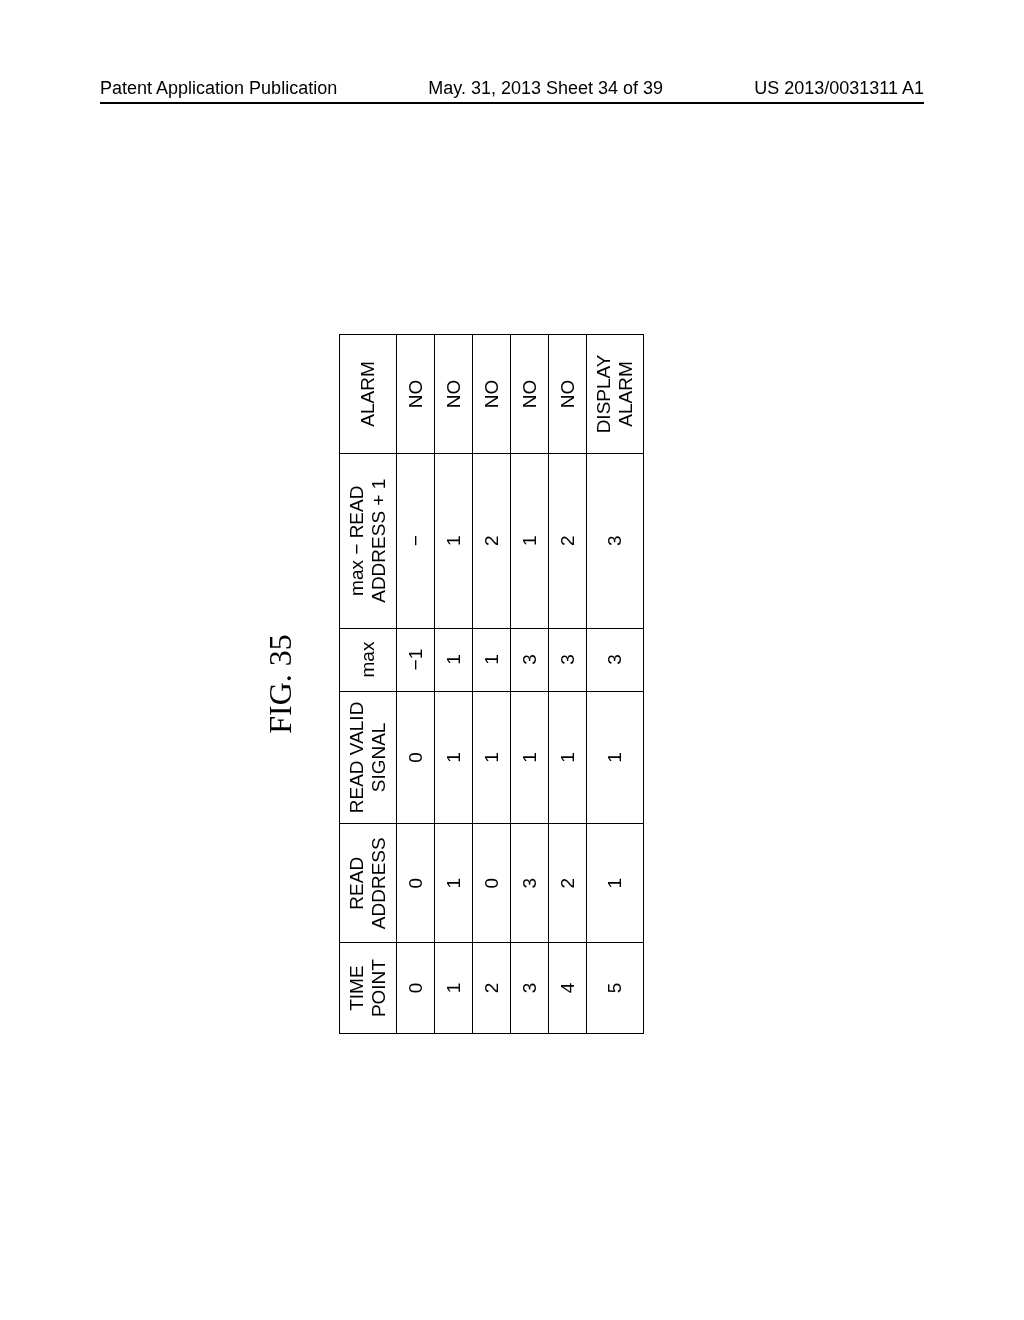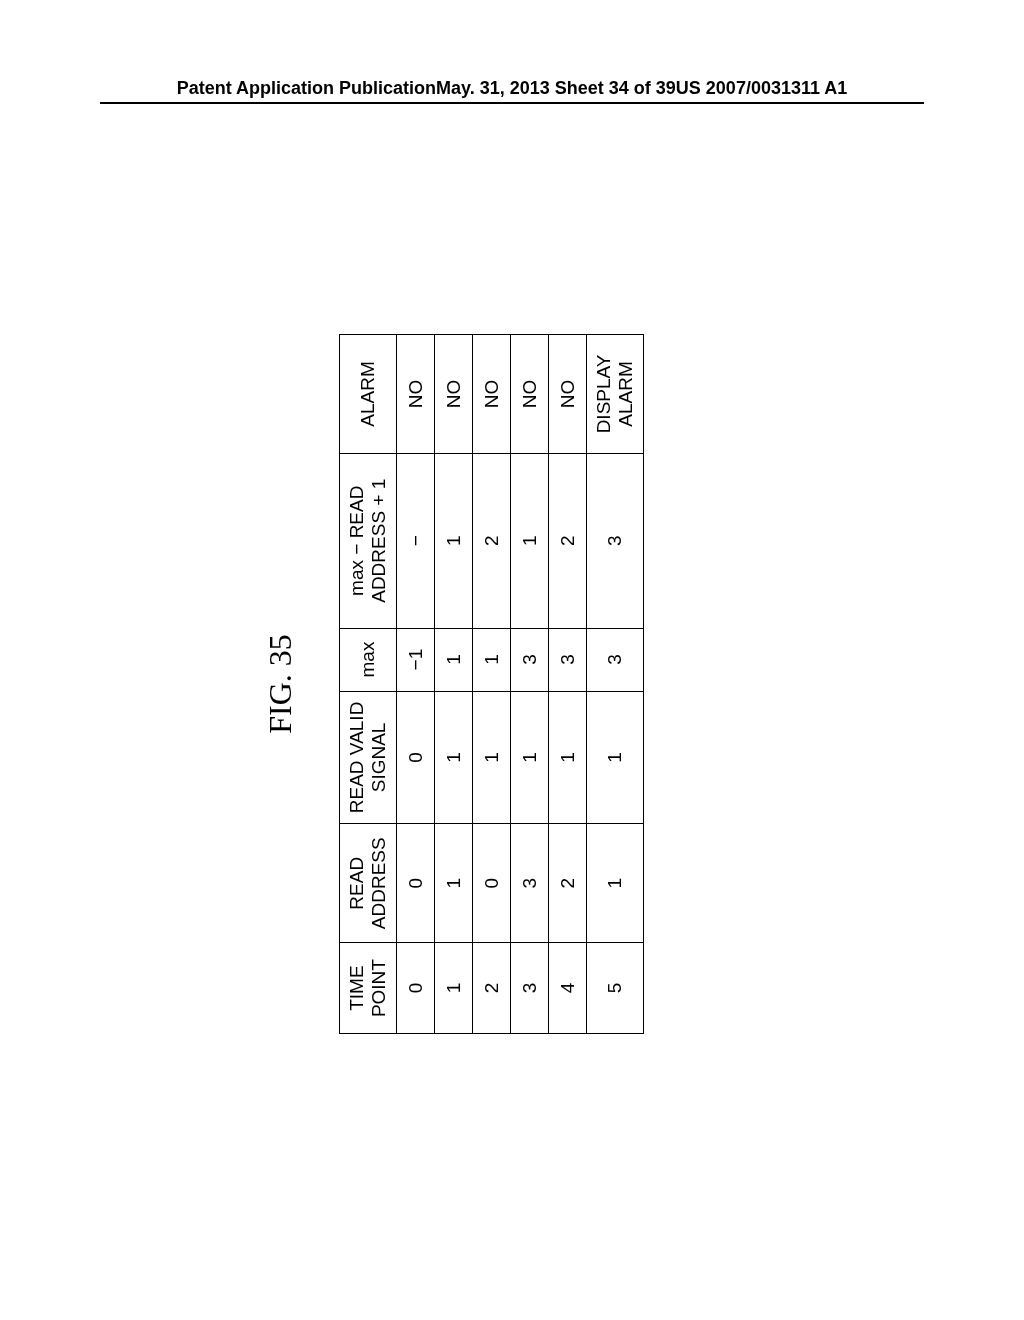--- a/index.html
+++ b/index.html
@@ -10,22 +10,22 @@
       font-family: Arial, Helvetica, sans-serif;
       position: relative;
     }
     .header {
       position: absolute;
       top: 78px;
       left: 0;
       right: 0;
       padding: 0 100px;
       display: flex;
-      justify-content: center;
-      font-weight: bold;
+      justify-content: space-between;
+      font-weight: normal;
       font-size: 18px;
       align-items: baseline;
     }
     .header-rule {
       position: absolute;
       top: 102px;
       left: 100px;
       right: 100px;
       border-top: 2px solid #000;
     }
@@ -68,21 +68,21 @@
     table.chart col.c3 { width: 9%; }
     table.chart col.c4 { width: 25%; }
     table.chart col.c5 { width: 17%; }
   </style>
 </head>
 <body>
 
 <div class="header">
   <span>Patent Application Publication</span>
   <span>May. 31, 2013  Sheet 34 of 39</span>
-  <span>US 2007/0031311 A1</span>
+  <span>US 2013/0031311 A1</span>
 </div>
 <div class="header-rule"></div>
 
 <div class="content">
   <div class="figure-label">FIG. 35</div>
 
   <table class="chart">
     <colgroup>
       <col class="c0">
         <col class="c1">

